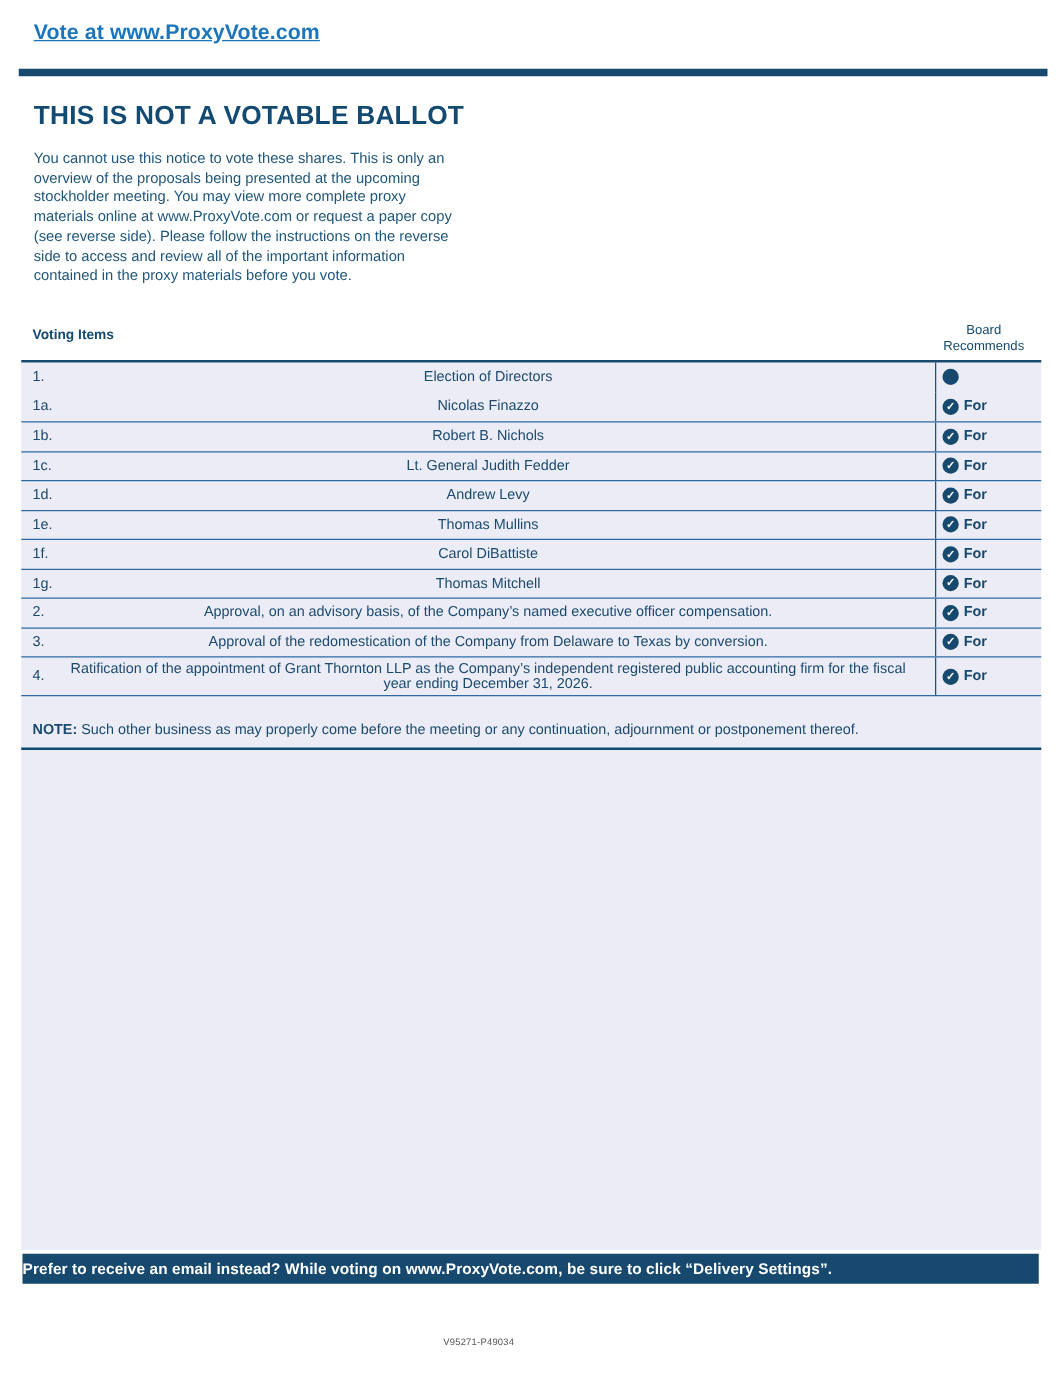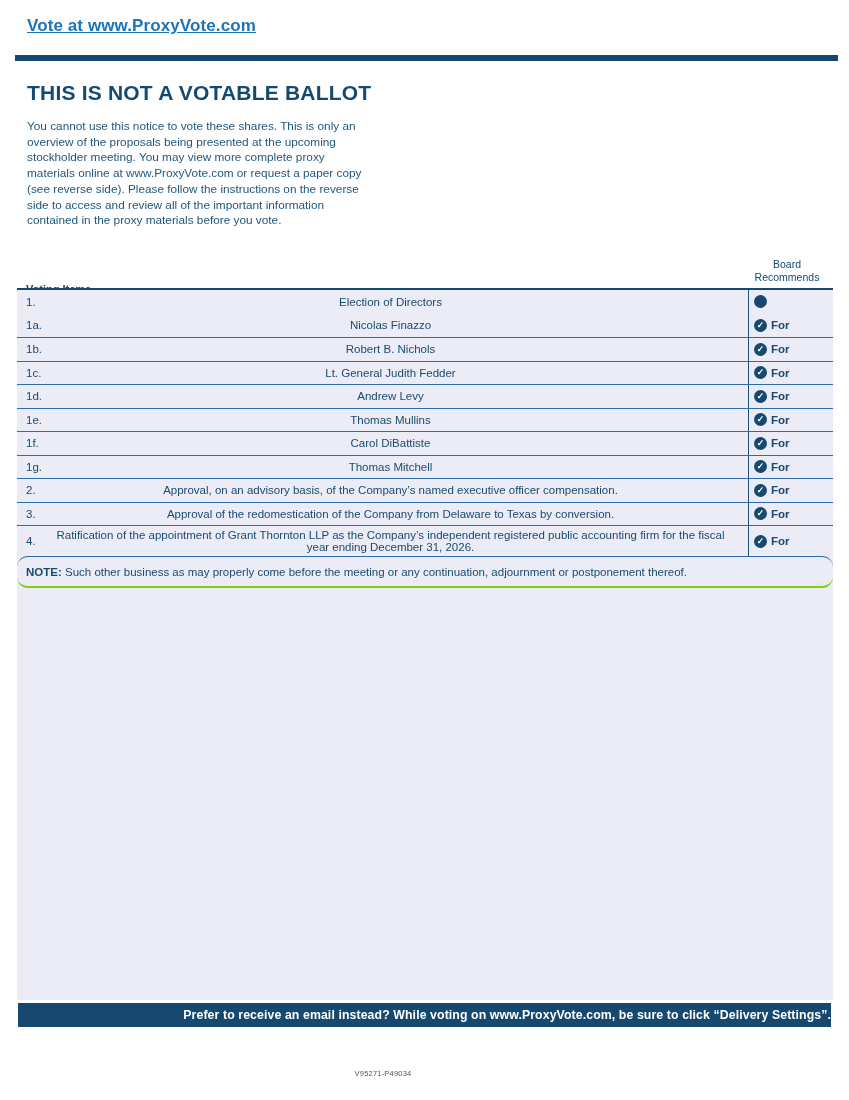--- a/index.html
+++ b/index.html
@@ -20,21 +20,21 @@
   .h1 {
     position:absolute; left:27px; top:81px;
     font-size:21px; font-weight:bold; color:#134a71; letter-spacing:.2px;
   }
   .intro {
     position:absolute; left:27px; top:119px; width:430px;
     font-size:11.8px; line-height:15.7px; color:#1f567c;
     white-space:pre-line;
   }
   .col-head-left {
-    position:absolute; left:26px; top:283px;
+    position:absolute; left:26px; top:262px;
     font-size:11px; font-weight:bold; color:#134a71;
   }
   .col-head-right {
     position:absolute; left:741px; top:258px; width:92px;
     text-align:center; font-size:10.5px; line-height:13px;
     font-weight:normal; color:#134a71; white-space:pre-line;
   }
   .lavender-bg {
     position:absolute; left:17px; top:290px; width:816px; height:710px;
     background:#ebecf5;
@@ -58,28 +58,28 @@
     display:flex; align-items:center; padding-left:5px;
   }
   .badge {
     width:13px; height:13px; border-radius:50%; background:#17496f;
     color:#ffffff; font-size:9px; font-weight:bold;
     display:flex; align-items:center; justify-content:center;
     margin-right:4px; flex-shrink:0; line-height:1;
   }
   .rec-label { font-weight:bold; font-size:11.5px; color:#17496f; }
   .note-row {
-    border-top:1.5px solid #2e6ba6; border-bottom:2px solid #84cc16;
-    padding:8px 88px 6px 9px;
-    font-size:11.5px; line-height:14.5px; color:#1b4a70;border-radius:11px;
+    border-top:1.5px solid #2e6ba6; border-bottom:2px solid #0c4a6e;
+    padding:20px 88px 6px 9px;
+    font-size:11.5px; line-height:14.5px; color:#1b4a70;
   }
   .note-row b { font-weight:bold; }
   .footer-bar {
     position:absolute; left:18px; top:1003px; width:813px; height:24px;
-    background:#17496f; color:#ffffff; text-align:right;
+    background:#17496f; color:#ffffff; text-align:left;
     font-size:12.3px; font-weight:bold; line-height:24px; letter-spacing:.1px;
   }
   .doc-code {
     position:absolute; left:0; top:1069px; width:725px; text-align:center;
     font-size:7.5px; color:#545454; letter-spacing:.2px;padding-left:41px;
   }
 </style>
 </head>
 <body>
 

